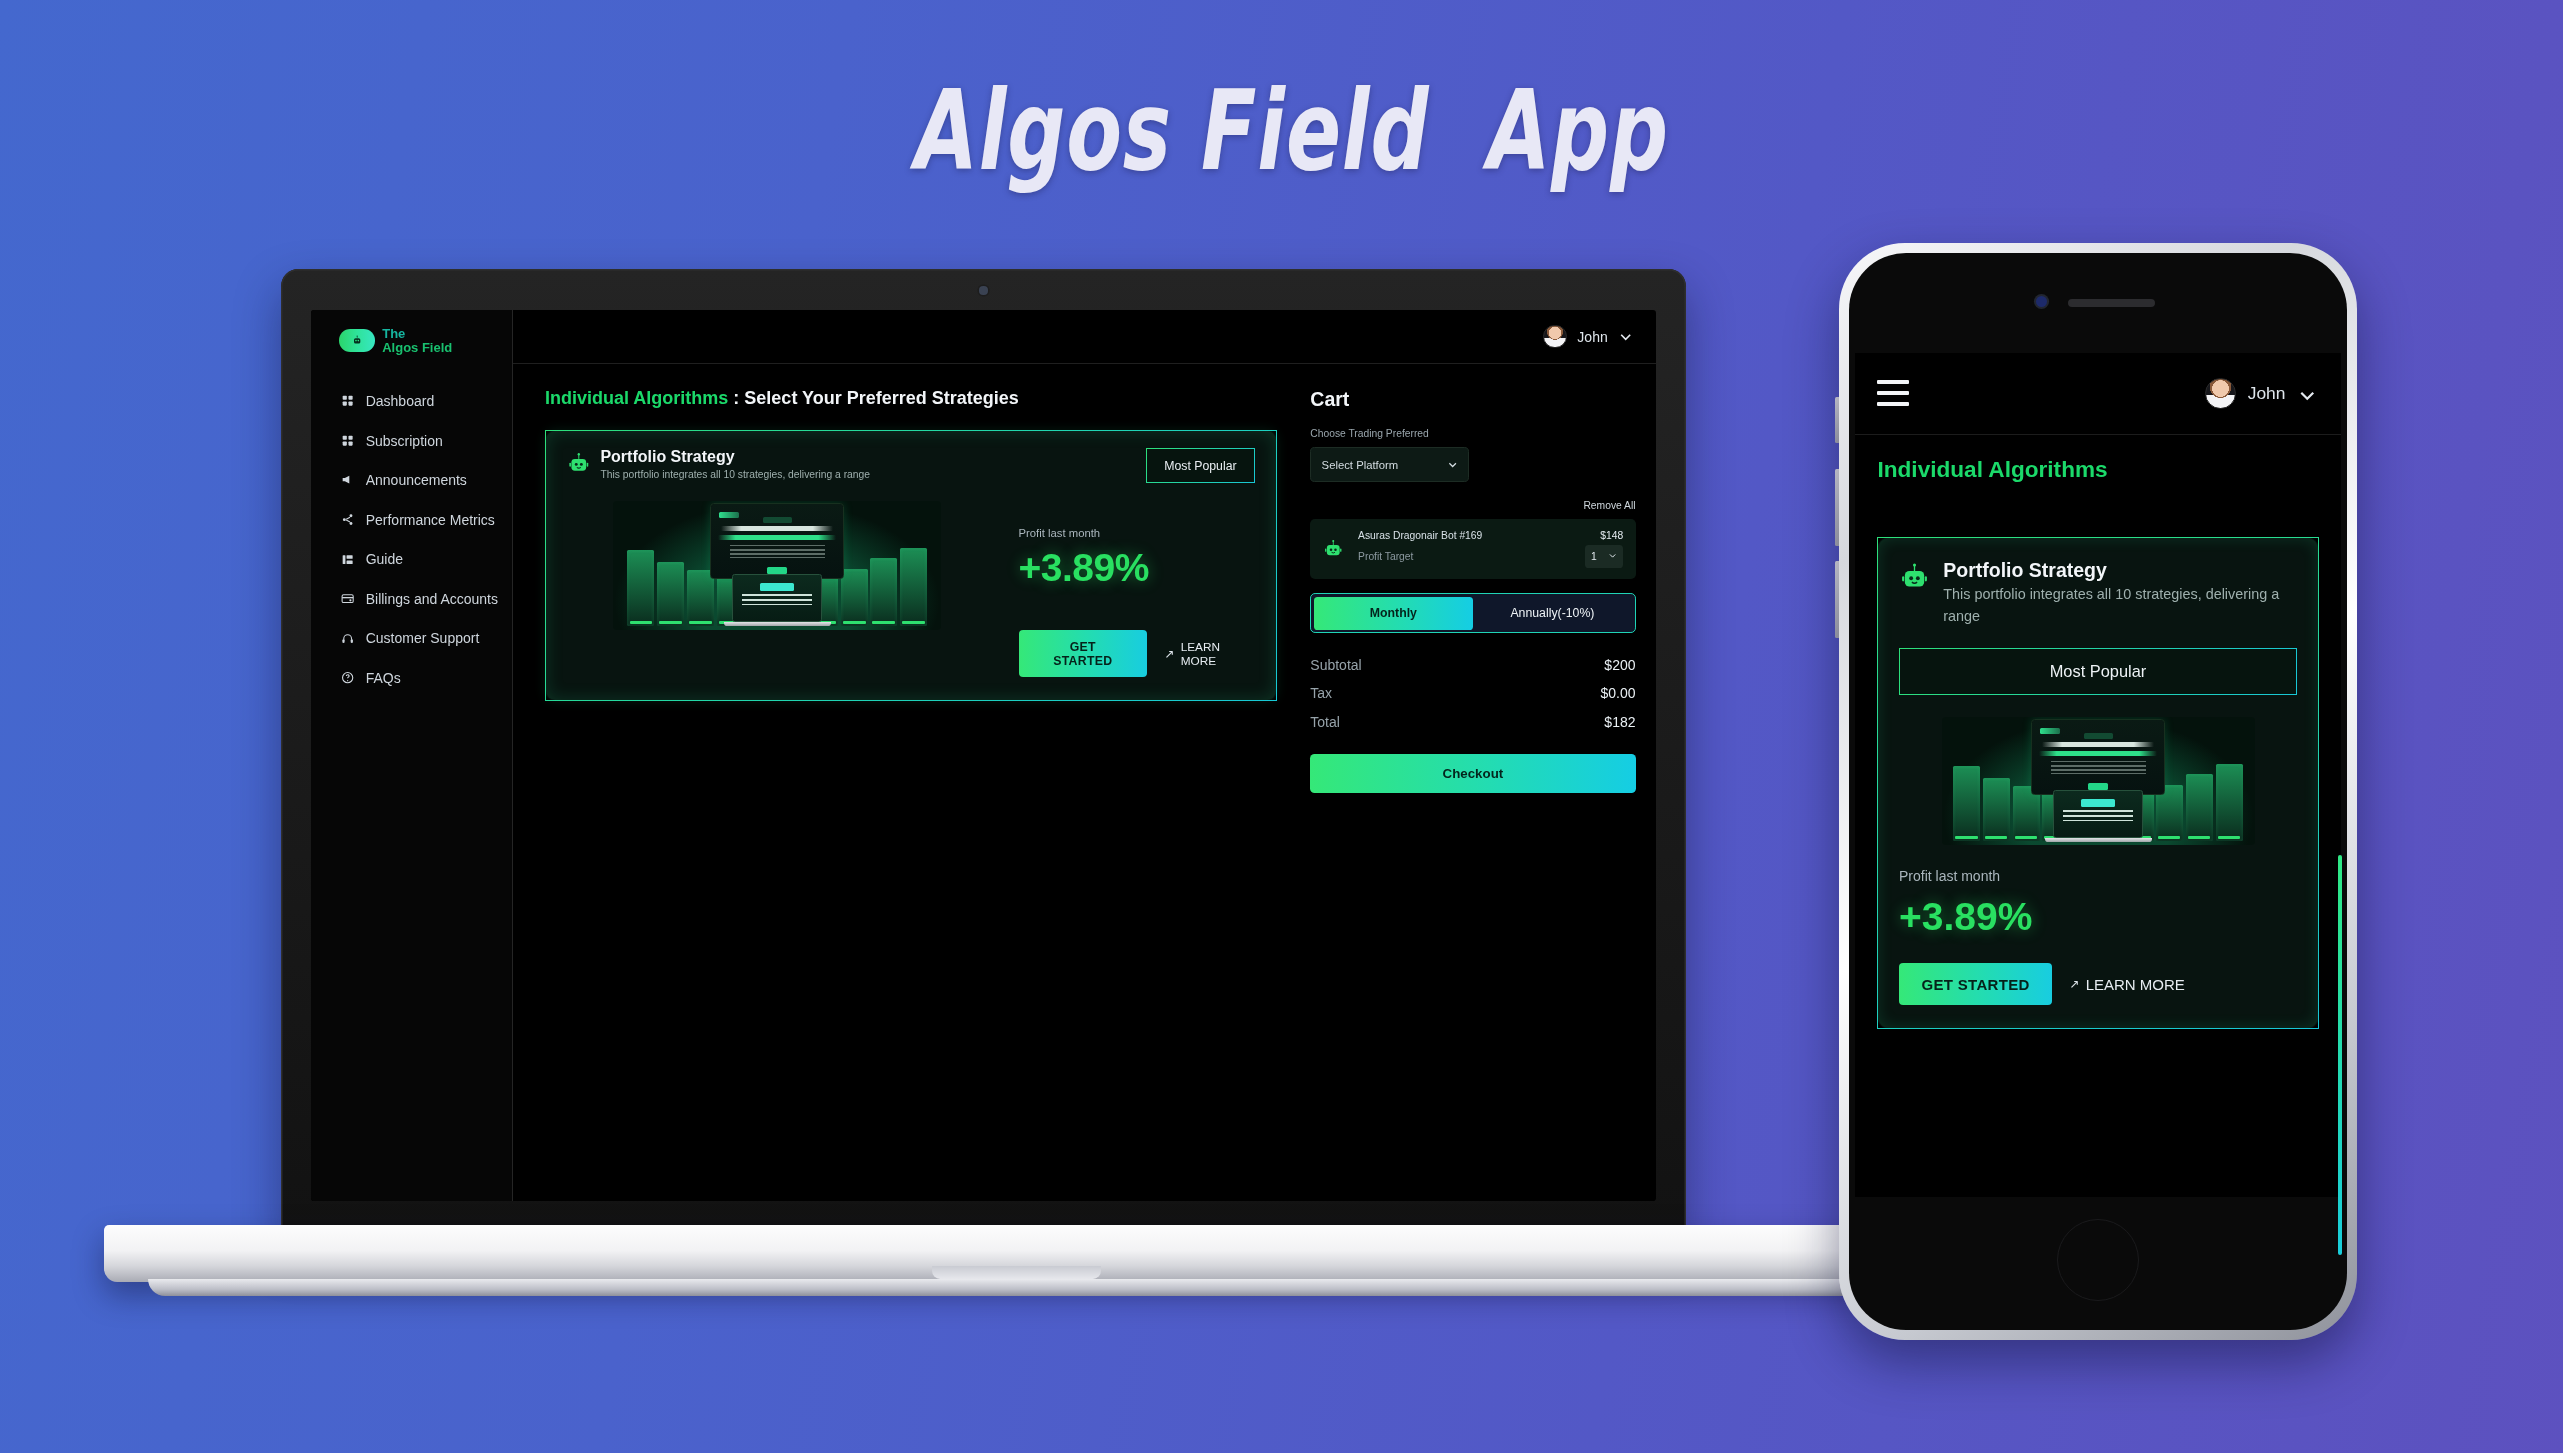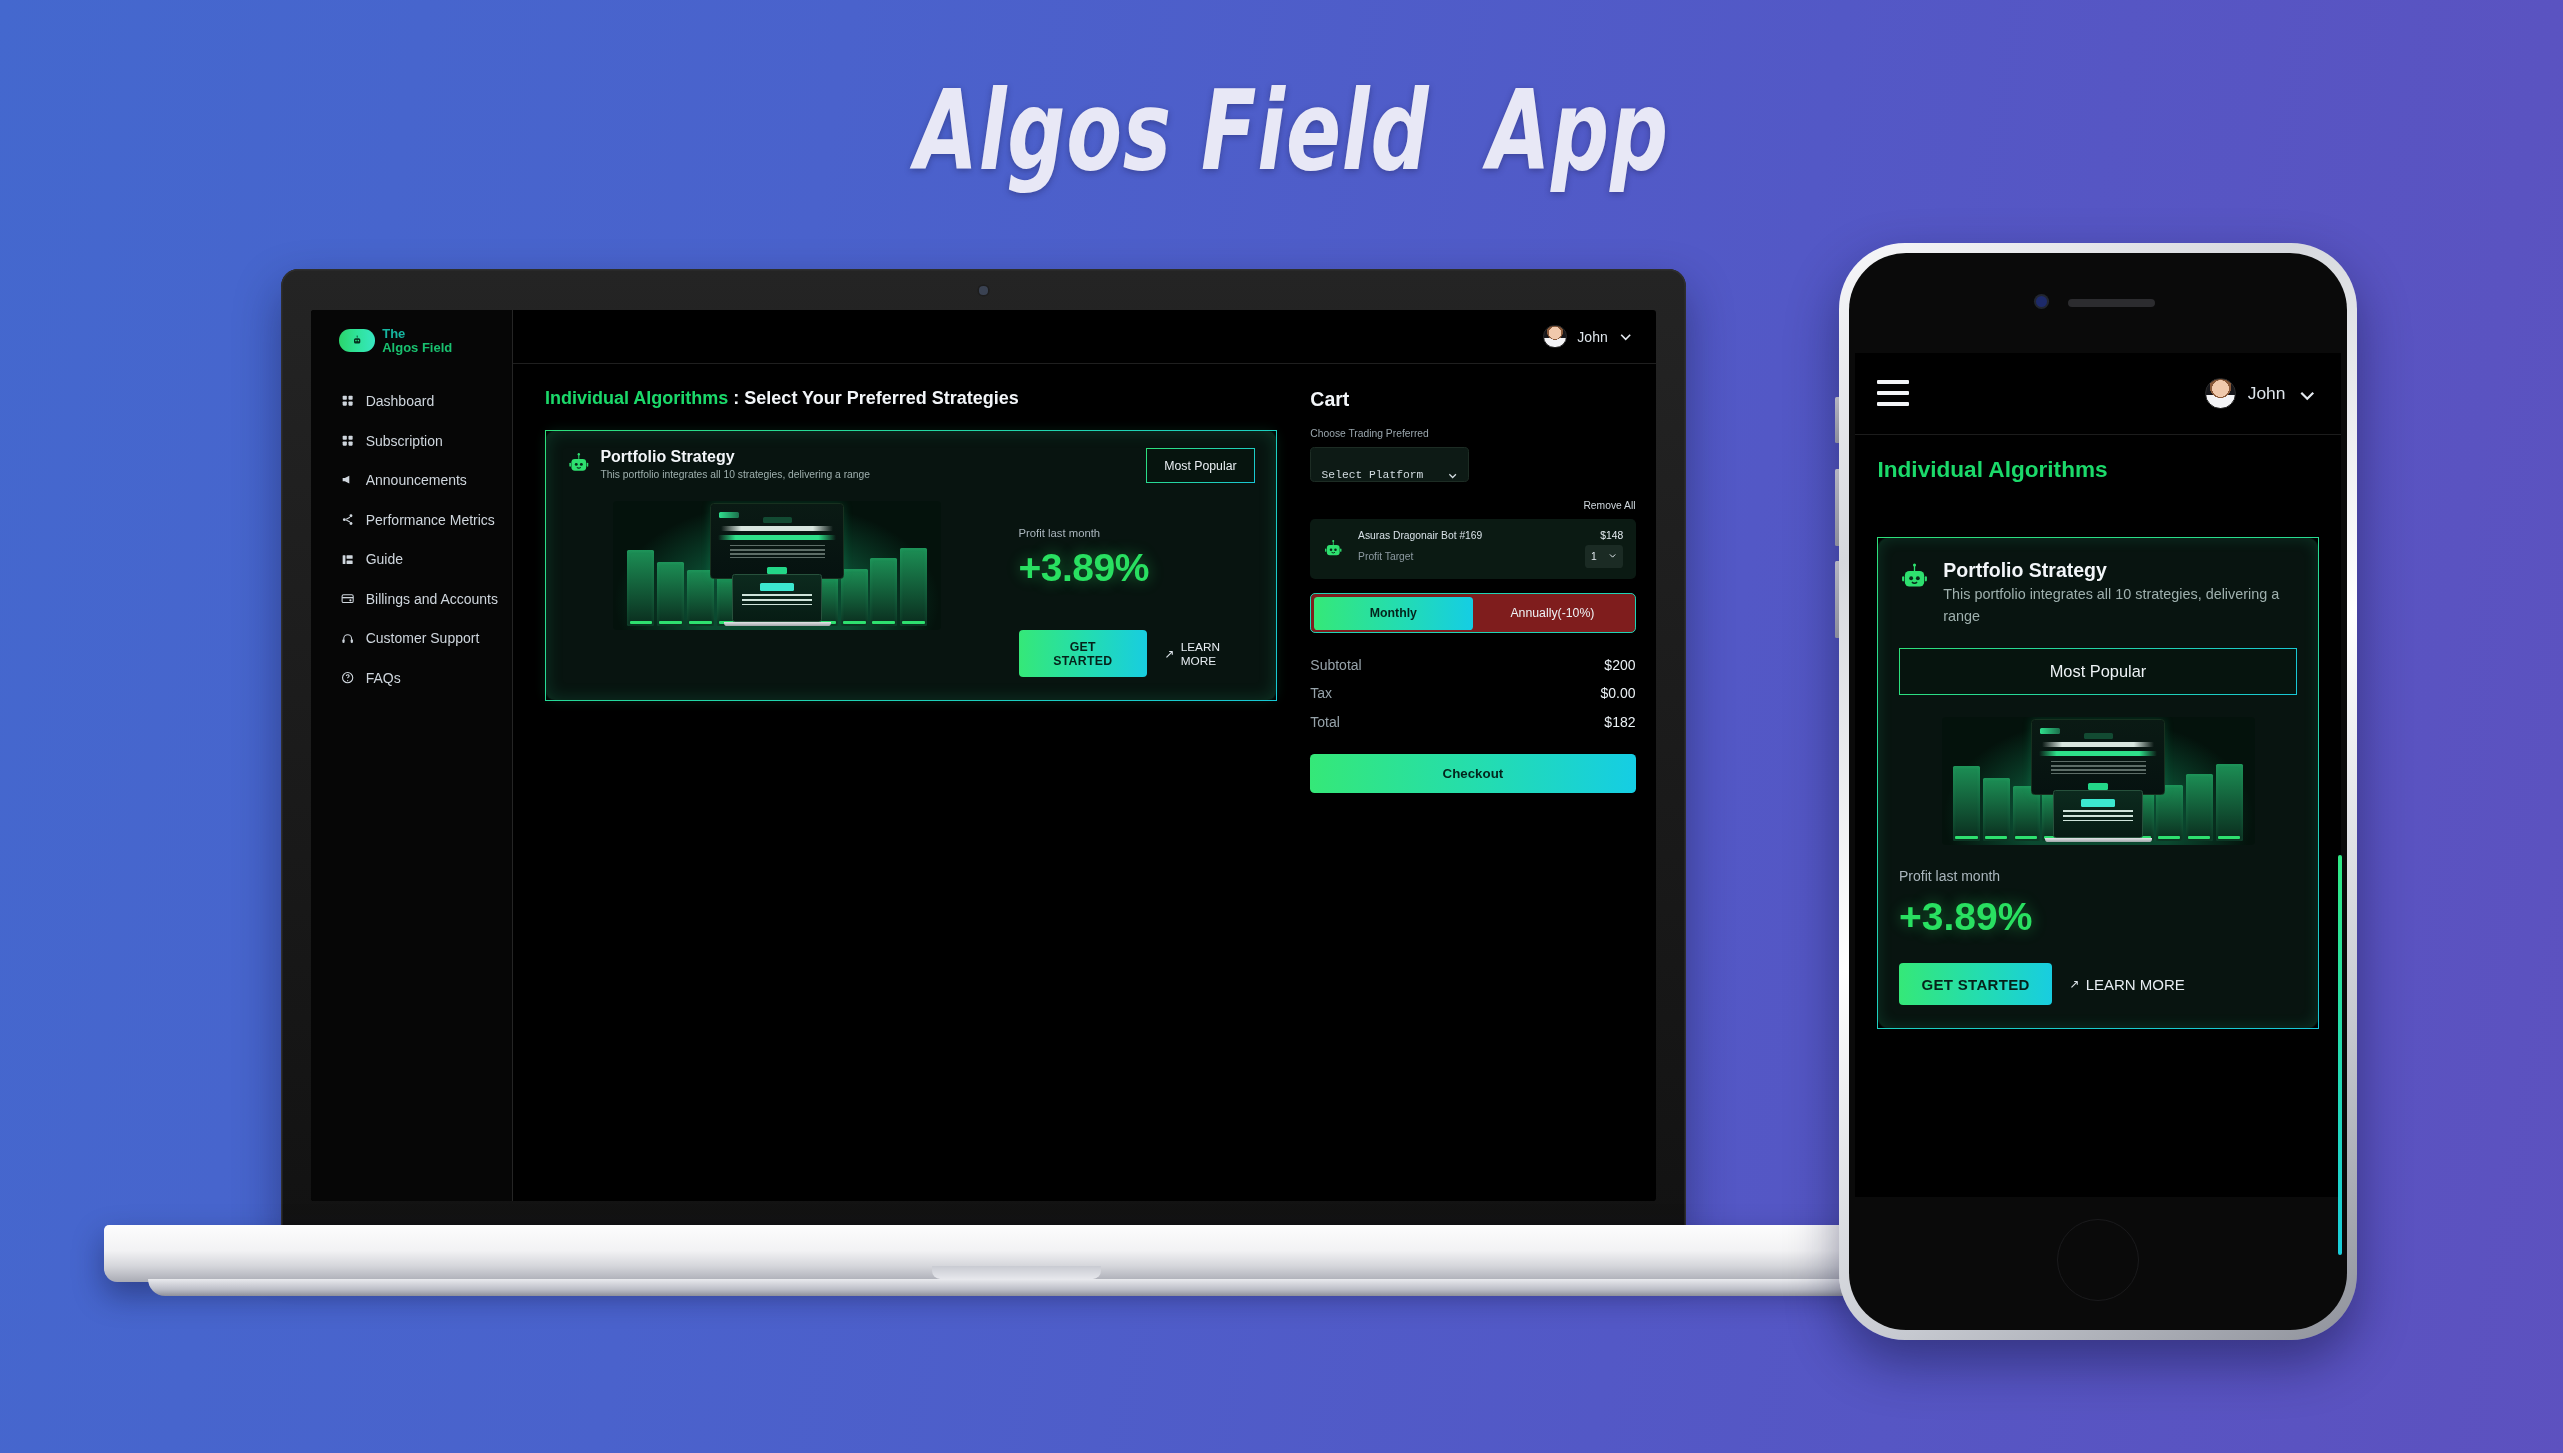--- a/index.html
+++ b/index.html
@@ -181,22 +181,22 @@
   }
   .btn-link { display: flex; align-items: center; gap: 6.2px; font-size: 11.8px; color: #e7edf2; cursor: pointer; }
   .btn-link .arr { font-size: 11.8px; color: #dfe6ec; }
 
   
   .cart { width: 359px; flex: 0 0 359px; padding: 0 20.5px 0 13.3px; }
   .cart-title { font-size: 19.5px; font-weight: 700; color: #f3f6f9; margin-bottom: 17.4px; }
   .cart-sub { font-size: 10.3px; color: #9aa6ad; margin-bottom: 8.2px; }
   .select {
     width: 159px; height: 35px; border-radius: 4.6px; background: #0d1a15; border: 0.5px solid #1d2c24;
-    display: flex; align-items: flex-end; justify-content: space-between; padding: 0 10.3px;
-    font-size: 11.3px; color: #d3dce1; cursor: pointer; font-family: Liberation Mono, monospace;
+    display: flex; align-items: center; justify-content: space-between; padding: 0 10.3px;
+    font-size: 11.3px; color: #d3dce1; cursor: pointer;
   }
   .select .chv { width: 11.3px; height: 11.3px; }
   .select .chv svg { width: 11.3px; height: 11.3px; stroke: #d3dce1; fill: none; stroke-width: 2.6; }
   .remove-all { text-align: right; font-size: 10.3px; color: #cfd7dd; margin: 17.4px 0 8.2px 0; cursor: pointer; }
   .cart-item {
     background: #0b1a13; border-radius: 5.1px; padding: 11.3px 12.3px;
     display: flex; align-items: center; gap: 15px;
   }
   .cart-item .bot-badge-sm { width: 20.5px; height: 20.5px; flex: 0 0 20.5px; }
   .ci-mid { flex: 1; min-width: 0; }
@@ -205,21 +205,21 @@
   .ci-price { font-size: 10.3px; color: #e6edf2; }
   .ci-row2 { display: flex; justify-content: space-between; align-items: center; margin-top: 4px; }
   .ci-meta { font-size: 10.3px; color: #8d9aa1; }
   .qty {
     width: 38px; height: 22.6px; background: #1b2b24; border-radius: 3.6px;
     display: flex; align-items: center; justify-content: space-around; font-size: 10.3px; color: #e3eaef; cursor: pointer;
   }
   .qty svg { width: 9.2px; height: 9.2px; stroke: #e3eaef; fill: none; stroke-width: 2.6; }
   .billing-toggle {
     margin-top: 14.4px; height: 40px; border-radius: 5.1px; display: flex; padding: 2.6px;
-    border: 1px solid #1fd4b6; background: #7f1d1d;
+    border: 1px solid #1fd4b6; background: #0f172a;
   }
   .bt-seg { flex: 1; display: flex; align-items: center; justify-content: center; font-size: 12.3px; border-radius: 3.6px; cursor: pointer; }
   .bt-seg.active { background: linear-gradient(90deg,#35e878 0%,#23dcb2 55%,#15cde4 100%); color: #04241c; font-weight: 600; }
   .bt-seg.idle { color: #eef3f6; }
   .totals { margin-top: 17.4px; }
   .trow { display: flex; justify-content: space-between; padding: 6.2px 0; font-size: 14px; }
   .trow .k { color: #97a3aa; }
   .trow .v { color: #eaf0f4; }
   .checkout {
     margin-top: 18.5px; width: 100%; height: 39px; border: none; border-radius: 4.6px;

